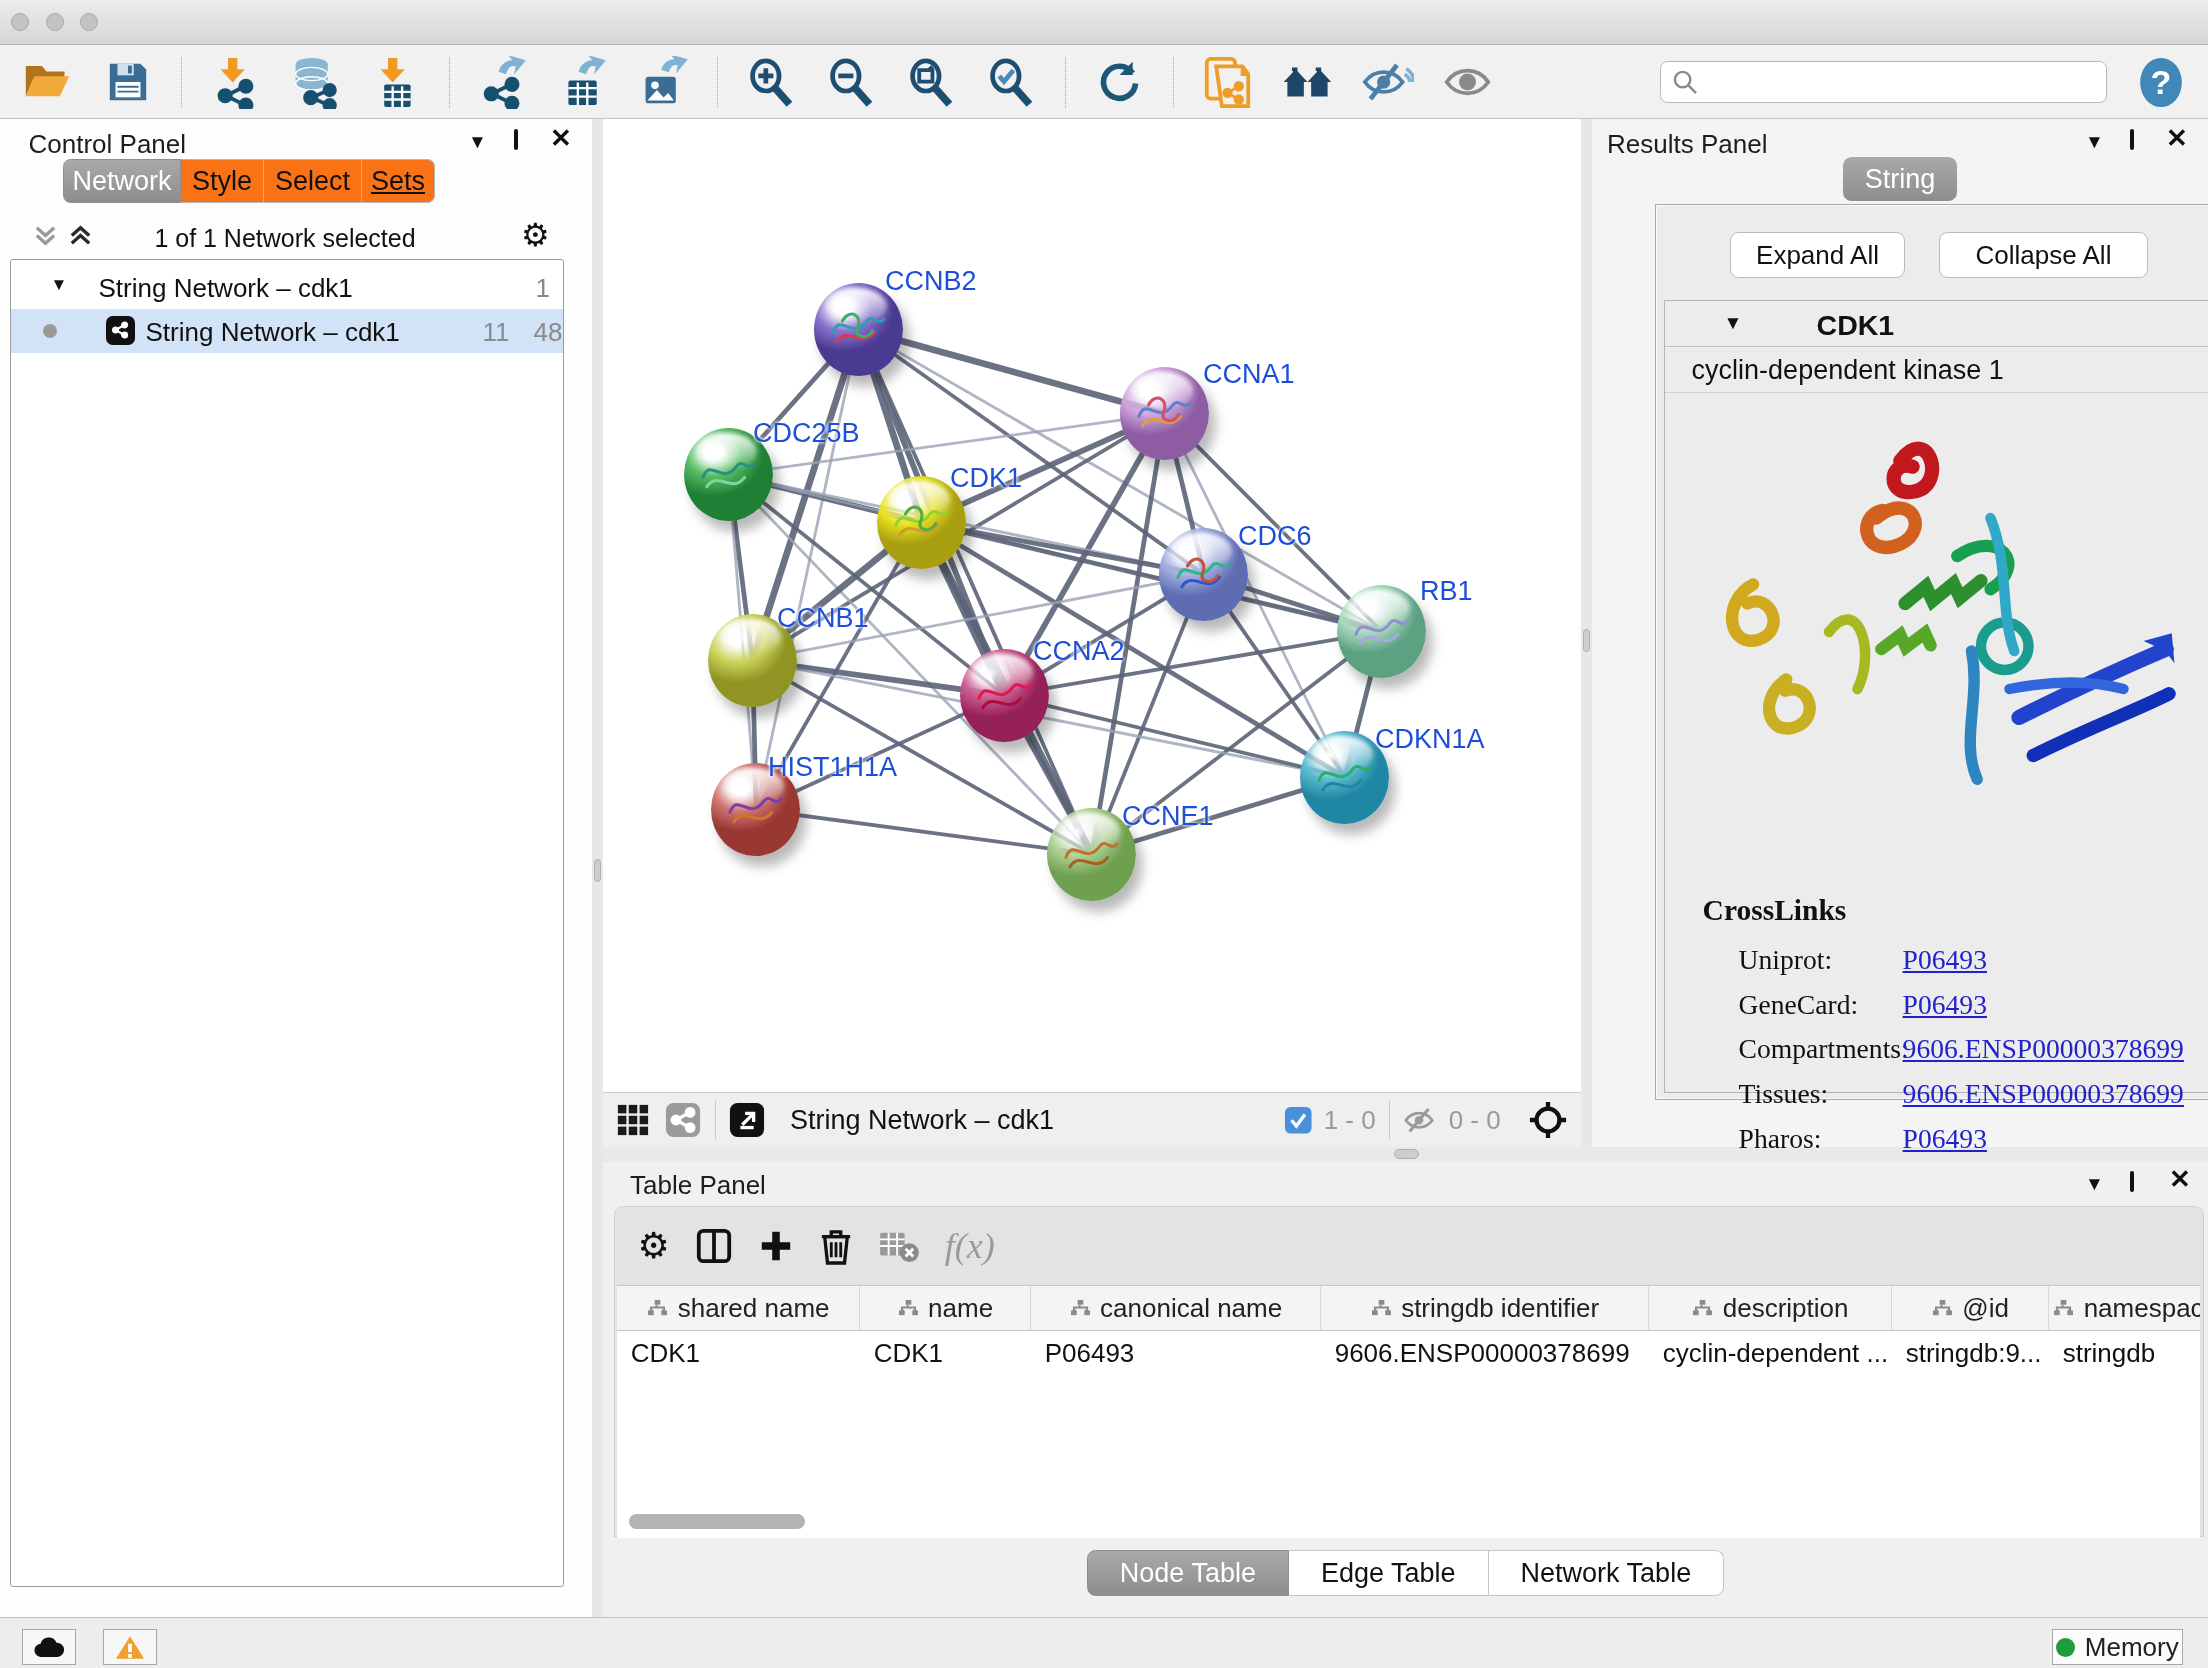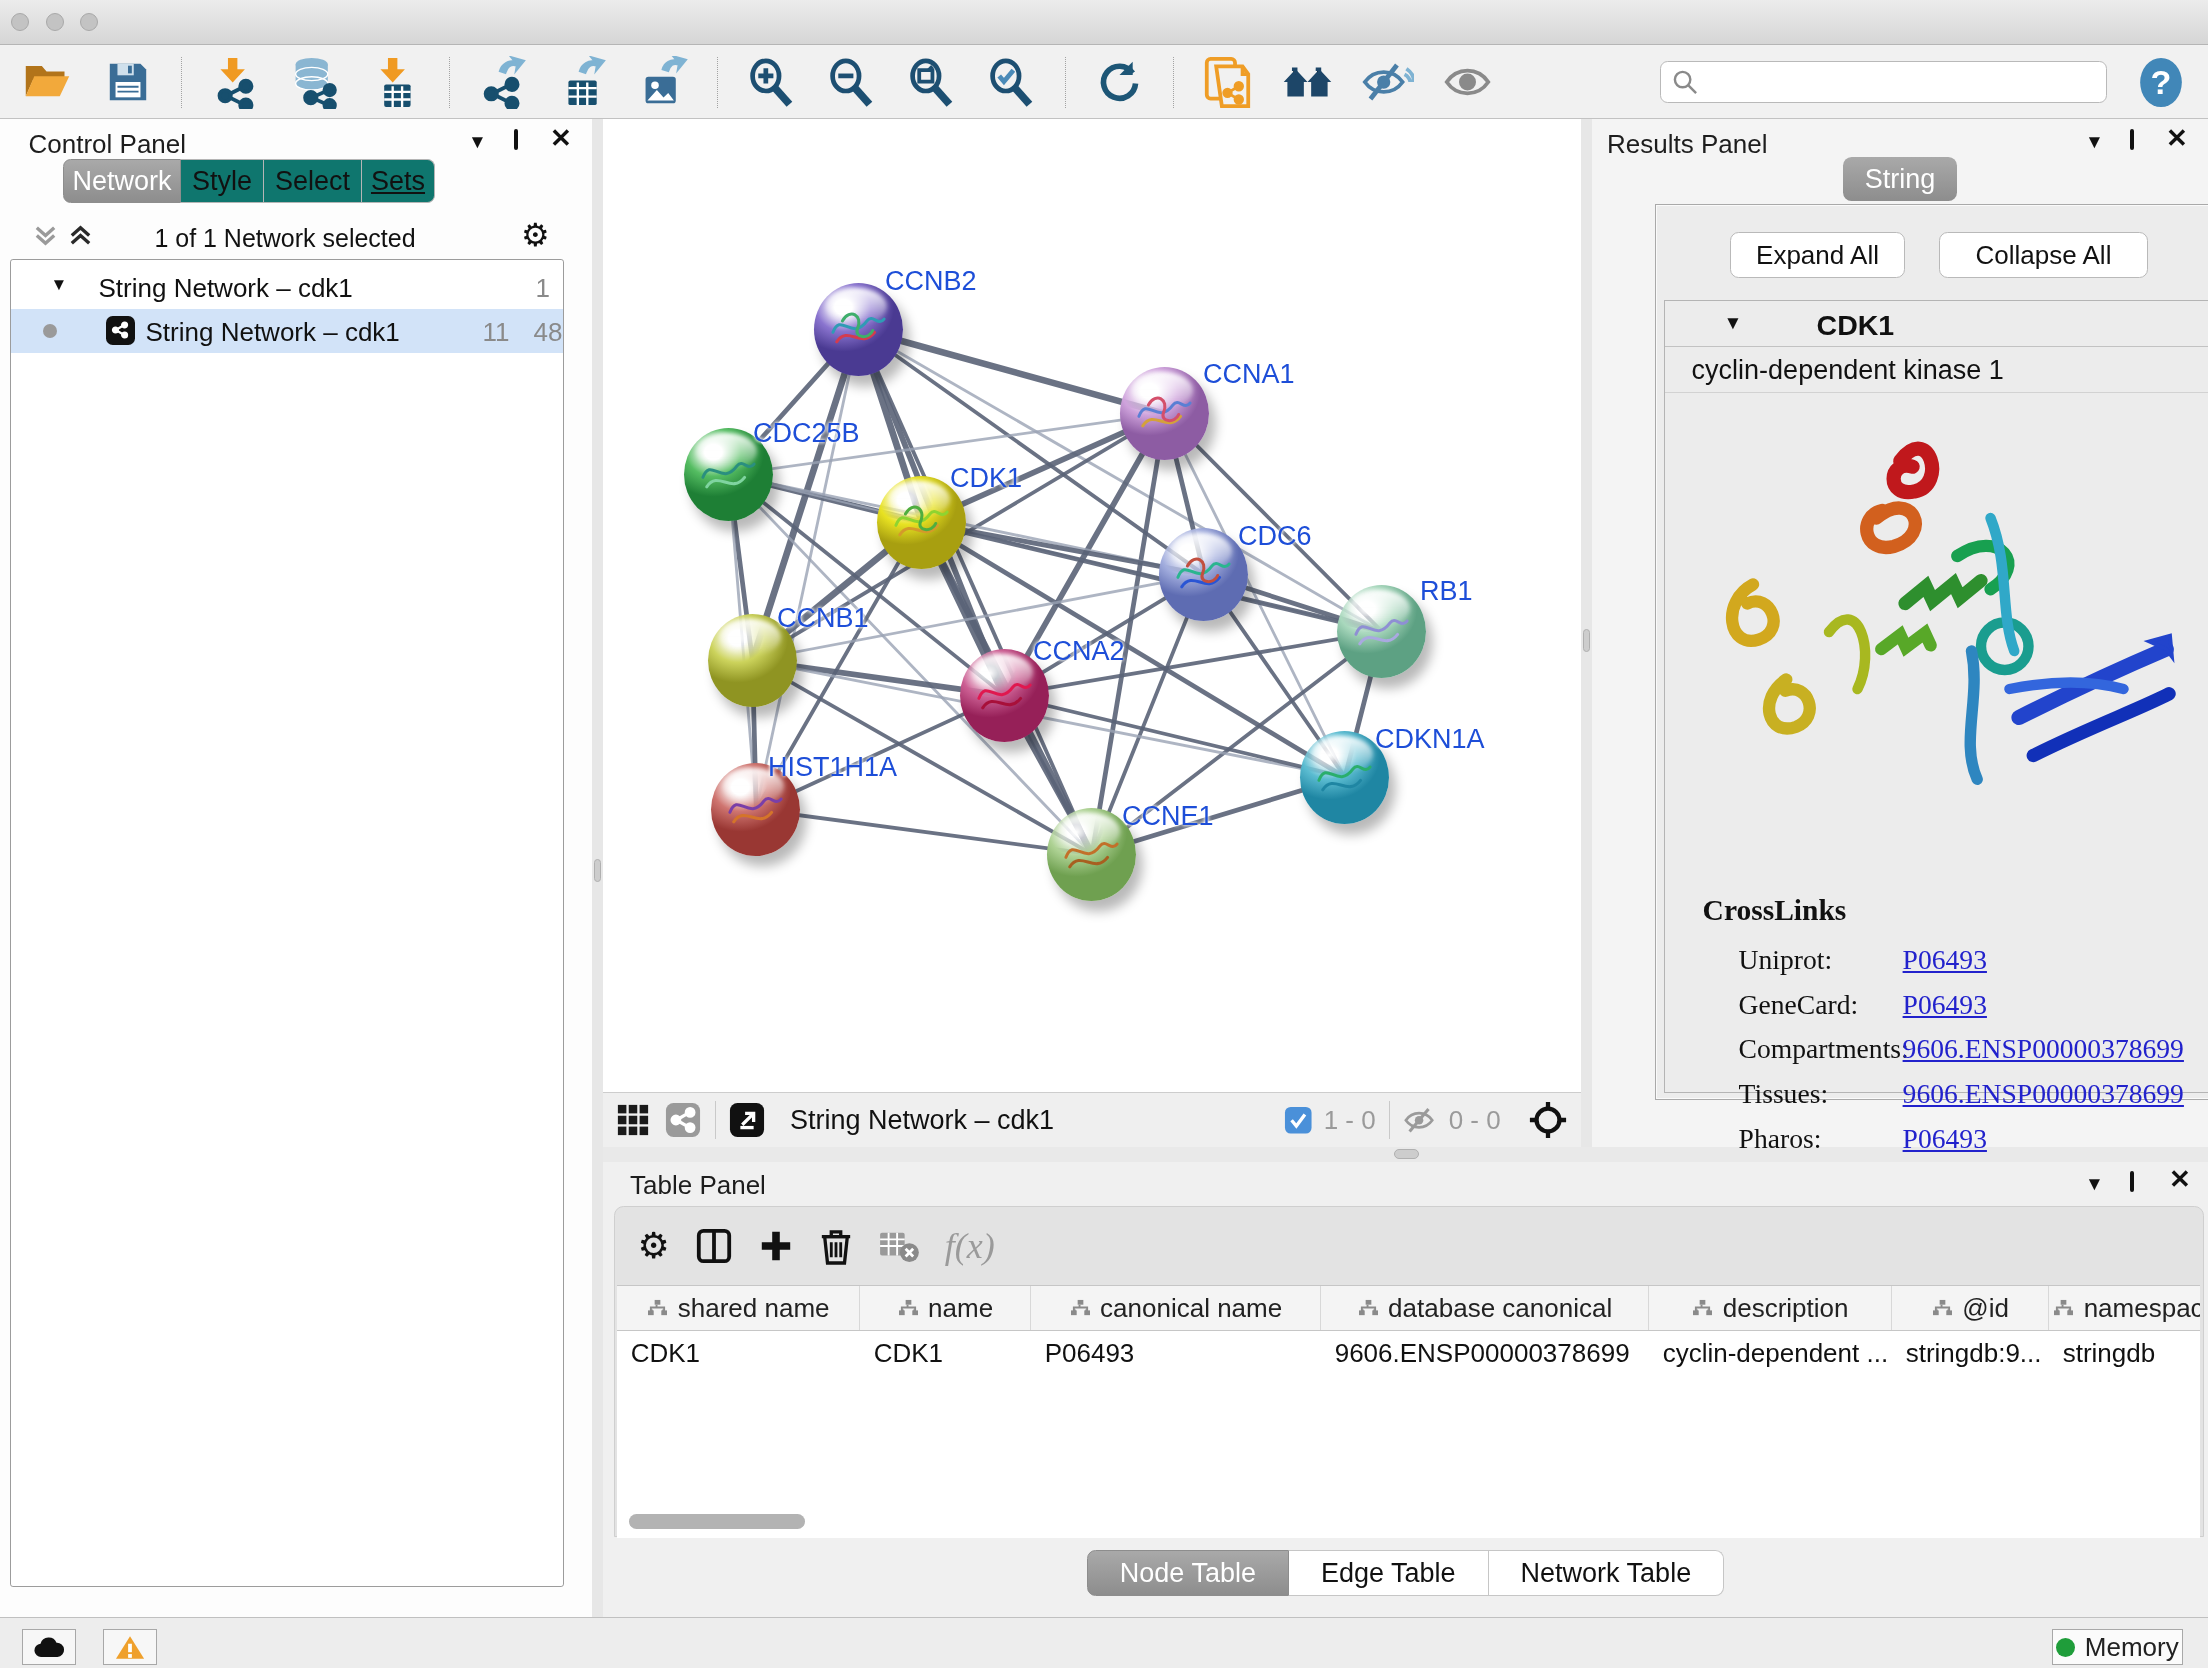--- a/index.html
+++ b/index.html
@@ -29,21 +29,21 @@
     border:1px solid #b9b9b9; border-radius:7.6px; display:flex; align-items:center; padding:0 11.4px; }
 
   
   .phead-title { font-size:26px; color:#1d1d1d; }
   .tri { font-size:19px; color:#111; }
   .floatbox { width:18px; height:18px; border:2.4px solid #111; border-radius:2.9px; }
   .closex { font-size:26px; font-weight:bold; color:#111; }
 
   
   .cpanel { position:absolute; left:0; top:119px; width:592px; height:1498px; background:#fdfdfd; }
-  .tabbtn { position:absolute; top:0; height:44px; border:1px solid #b5b5b5; background:#0f766e;
+  .tabbtn { position:absolute; top:0; height:44px; border:1px solid #b5b5b5; background:#f97316;
     display:flex; align-items:center; justify-content:center; font-size:27px; color:#111; border-left:none; }
   .tabbtn.first { border-left:1px solid #b5b5b5; border-radius:7.6px 0 0 7.6px; }
   .tabbtn.last { border-radius:0 7.6px 7.6px 0; }
   .tabbtn.active { background:linear-gradient(#a9a9a9,#8d8d8d); color:#fff; border-color:#8d8d8d; }
   .listbox { position:absolute; left:9.5px; top:140px; width:554px; height:1328px;
     background:#fff; border:1px solid #9c9c9c; border-radius:2.9px; overflow:hidden; }
   .trow { position:absolute; left:0; width:100%; height:44px; }
   .trow .lbl { position:absolute; font-size:26px; color:#111; top:7.6px; }
   .trow .num { position:absolute; font-size:26px; color:#8a8a8a; top:7.6px; }
   .sharebadge { position:absolute; width:29.5px; height:29.5px; background:#111; border-radius:6.7px;
@@ -688,21 +688,21 @@
             </div>
             <div class="th" style="width: 328px;">
               <svg width="21" height="19" viewBox="0 0 22 20">
                 <g fill="#8a8a8a">
                   <rect x="8" y="1" width="6" height="5"></rect>
                   <rect x="1" y="12" width="6" height="5"></rect>
                   <rect x="15" y="12" width="6" height="5"></rect>
                   <path d="M10 6v3H4v3h2M12 9h6v3h-2M10 9h2v0" stroke="#8a8a8a" stroke-width="2" fill="none"></path>
                 </g>
               </svg>
-              <span>database canonical</span>
+              <span>stringdb identifier</span>
             </div>
             <div class="th" style="width: 243px;">
               <svg width="21" height="19" viewBox="0 0 22 20">
                 <g fill="#8a8a8a">
                   <rect x="8" y="1" width="6" height="5"></rect>
                   <rect x="1" y="12" width="6" height="5"></rect>
                   <rect x="15" y="12" width="6" height="5"></rect>
                   <path d="M10 6v3H4v3h2M12 9h6v3h-2M10 9h2v0" stroke="#8a8a8a" stroke-width="2" fill="none"></path>
                 </g>
               </svg>

